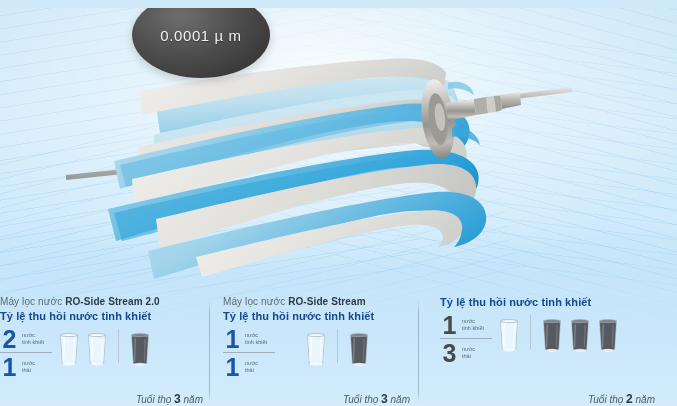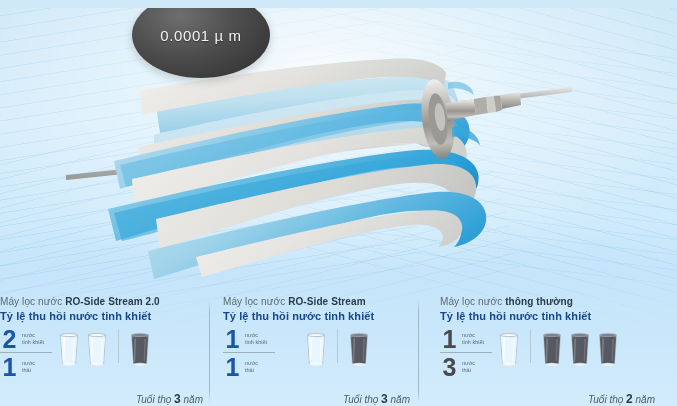--- a/index.html
+++ b/index.html
@@ -401,23 +401,20 @@
             </div>
         </div>
       </div>
       <div class="life">
         <span>Tuổi thọ </span><b>3</b><span> năm</span>
       </div>
     </div>
 
     <div class="col c3">
       <div class="vdiv"></div>
-      <div class="brandline">
-        <span>Máy lọc nước </span><b>thông thường</b>
-      </div>
       <div class="headline">Tỷ lệ thu hồi nước tinh khiết</div>
       <div class="row">
         <div class="fraction">
           <div class="fline">
             <span class="fnum" style="color: rgb(74, 74, 74);">1</span>
             <span class="fcap">
               <span>nước</span><br>
               <span>tinh khiết</span>
             </span>
           </div>

